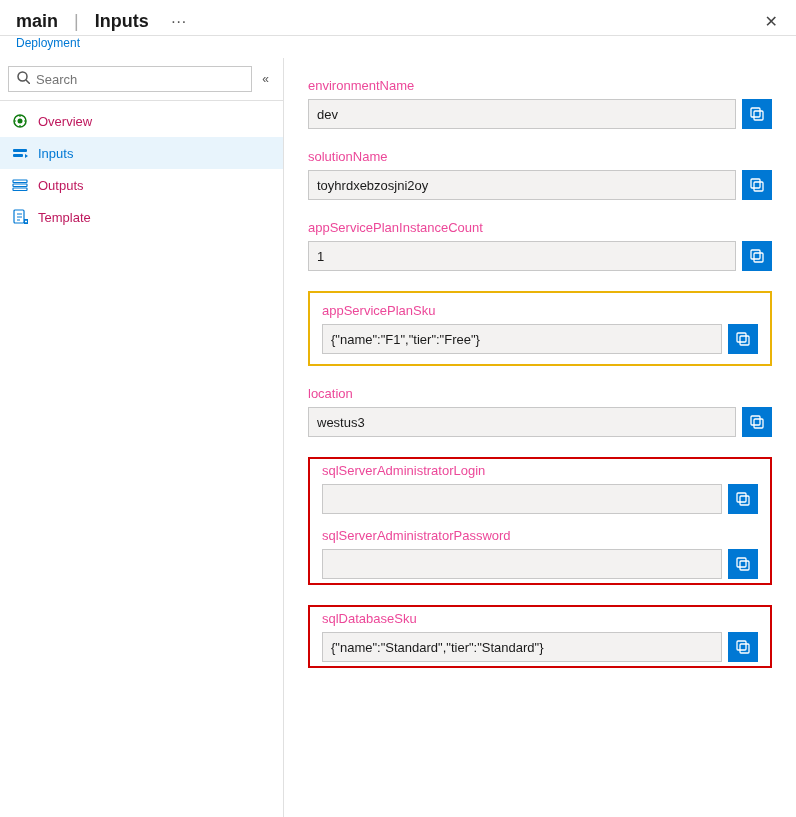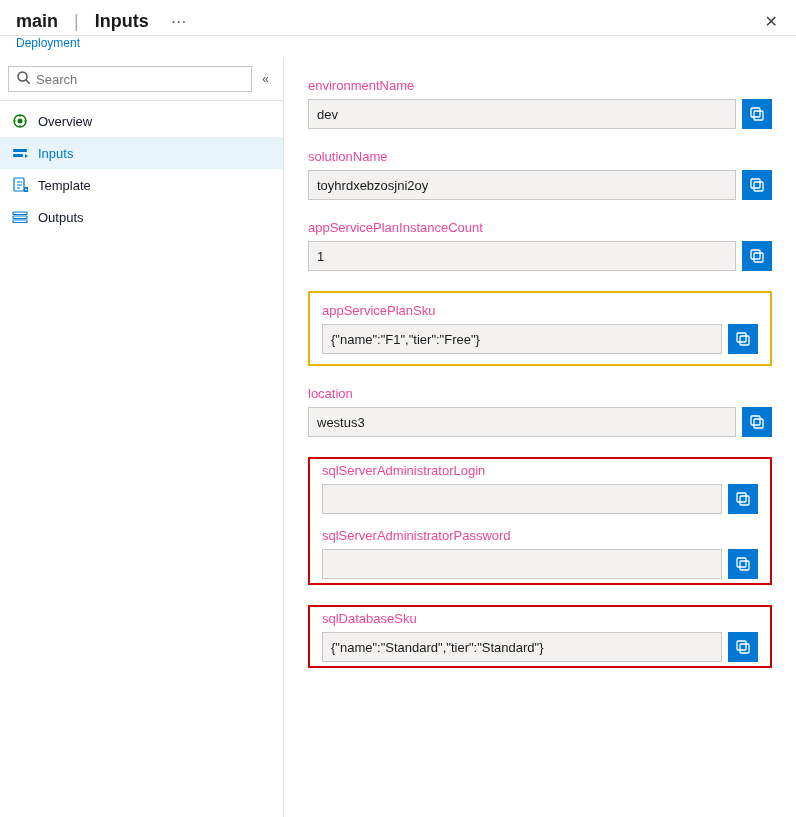--- a/index.html
+++ b/index.html
@@ -124,21 +124,21 @@
       flex: 1;
       overflow-y: auto;
       padding-top: 4px;
     }
     .nav-item {
       display: flex;
       align-items: center;
       padding: 8px 12px;
       cursor: pointer;
       gap: 10px;
-      color: #0f172a;
+      color: #be185d;
       font-size: 13px;
     }
     .nav-item.active {
       background: #e8f4fc;
       color: #0078d4;
     }
     .nav-icon {
       width: 16px;
       height: 16px;
       display: flex;
@@ -270,41 +270,41 @@
             <rect x="1" y="9" width="10" height="3" rx="1" fill="#0078d4"></rect>
             <polygon points="13,9 13,13 16,11" fill="#0078d4"></polygon>
           </svg>
         </span>
         <span>Inputs</span>
       </div>
 
       <div class="nav-item">
         <span class="nav-icon">
           <svg width="16" height="16" viewBox="0 0 16 16" fill="none">
+            <rect x="1" y="3" width="14" height="2.5" rx="0.5" stroke="#0078d4" stroke-width="1.2" fill="none"></rect>
+            <rect x="1" y="7" width="14" height="2.5" rx="0.5" stroke="#0078d4" stroke-width="1.2" fill="none"></rect>
+            <rect x="1" y="11" width="14" height="2.5" rx="0.5" stroke="#0078d4" stroke-width="1.2" fill="none"></rect>
+          </svg>
+        </span>
+        <span>Outputs</span>
+      </div>
+
+      <div class="nav-item">
+        <span class="nav-icon">
+          <svg width="16" height="16" viewBox="0 0 16 16" fill="none">
             <rect x="2" y="1" width="10" height="13" rx="1" stroke="#0078d4" stroke-width="1.2" fill="none"></rect>
             <line x1="5" y1="5" x2="10" y2="5" stroke="#0078d4" stroke-width="1"></line>
             <line x1="5" y1="8" x2="10" y2="8" stroke="#0078d4" stroke-width="1"></line>
             <line x1="5" y1="11" x2="8" y2="11" stroke="#0078d4" stroke-width="1"></line>
             <polygon points="12,10 16,10 16,15 12,15" fill="#0078d4"></polygon>
             <line x1="13" y1="12.5" x2="15" y2="12.5" stroke="white" stroke-width="1"></line>
             <line x1="14" y1="11.5" x2="14" y2="13.5" stroke="white" stroke-width="1"></line>
           </svg>
         </span>
         <span>Template</span>
-      </div>
-
-      <div class="nav-item">
-        <span class="nav-icon">
-          <svg width="16" height="16" viewBox="0 0 16 16" fill="none">
-            <rect x="1" y="3" width="14" height="2.5" rx="0.5" stroke="#0078d4" stroke-width="1.2" fill="none"></rect>
-            <rect x="1" y="7" width="14" height="2.5" rx="0.5" stroke="#0078d4" stroke-width="1.2" fill="none"></rect>
-            <rect x="1" y="11" width="14" height="2.5" rx="0.5" stroke="#0078d4" stroke-width="1.2" fill="none"></rect>
-          </svg>
-        </span>
-        <span>Outputs</span>
       </div>
     </nav>
   </div>
 
   <div class="content-area">
 
     <div class="field-group">
       <span class="field-label">environmentName</span>
       <div class="field-row">
         <input class="field-input" type="text" value="dev" readonly="" style="">

